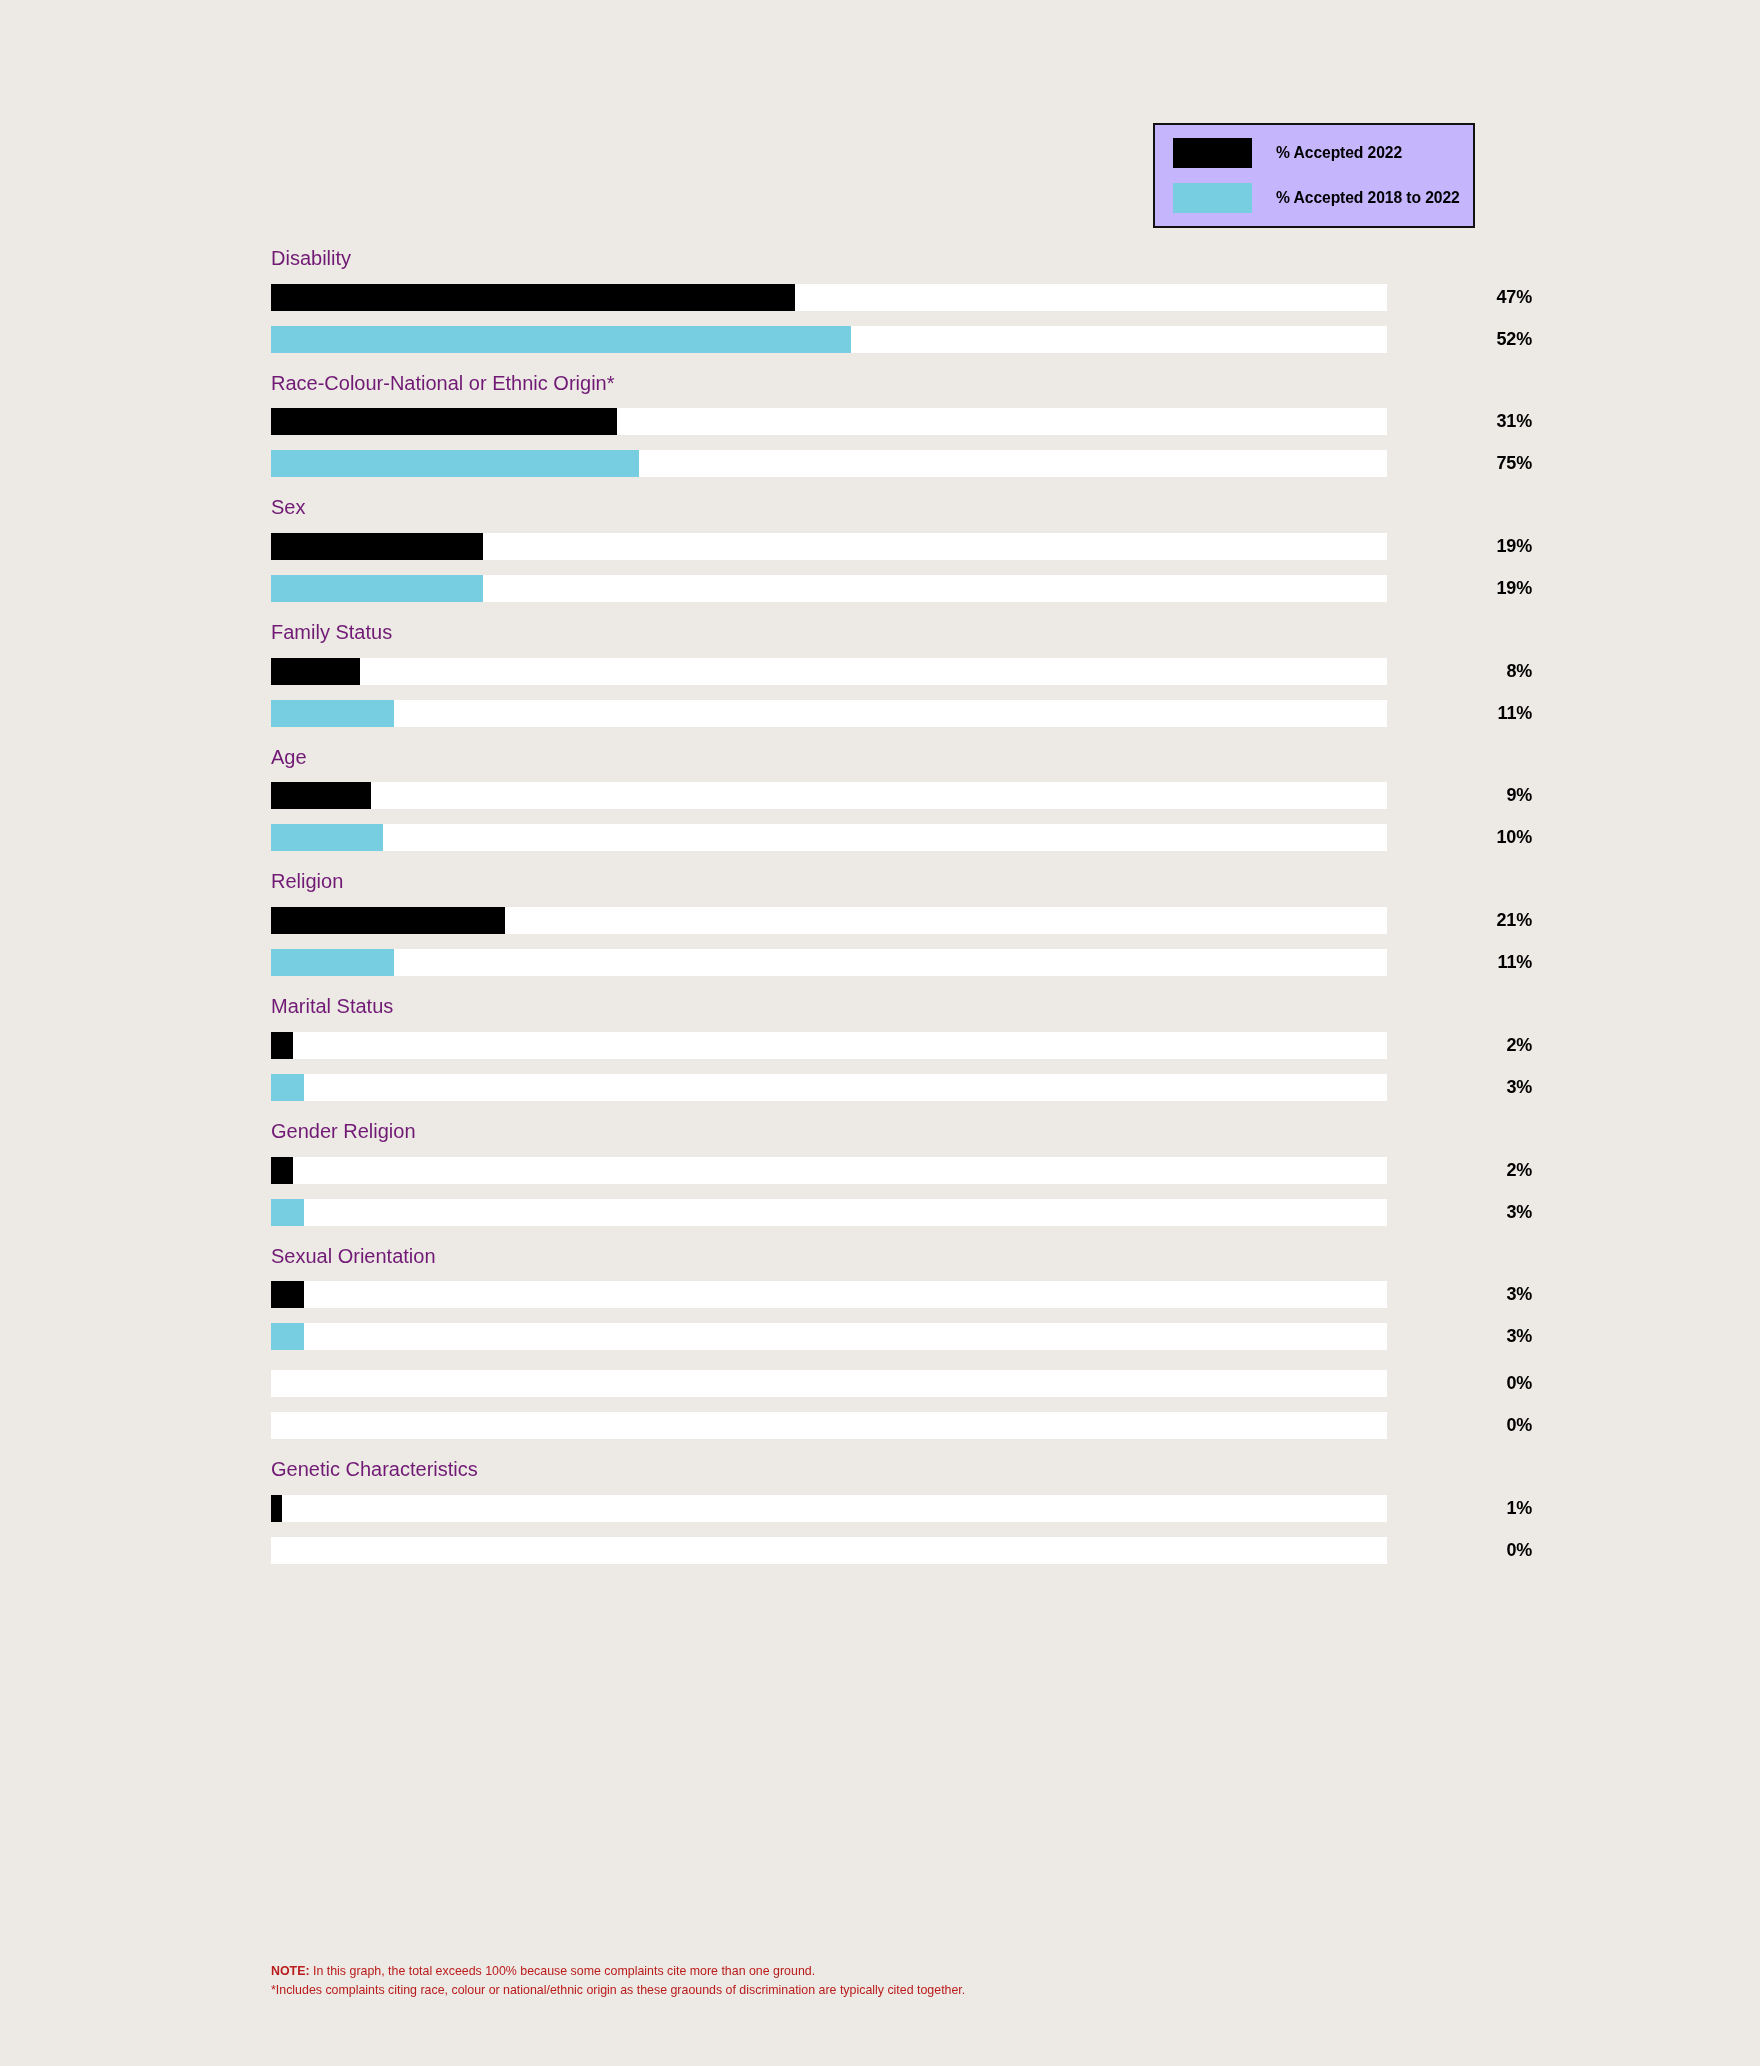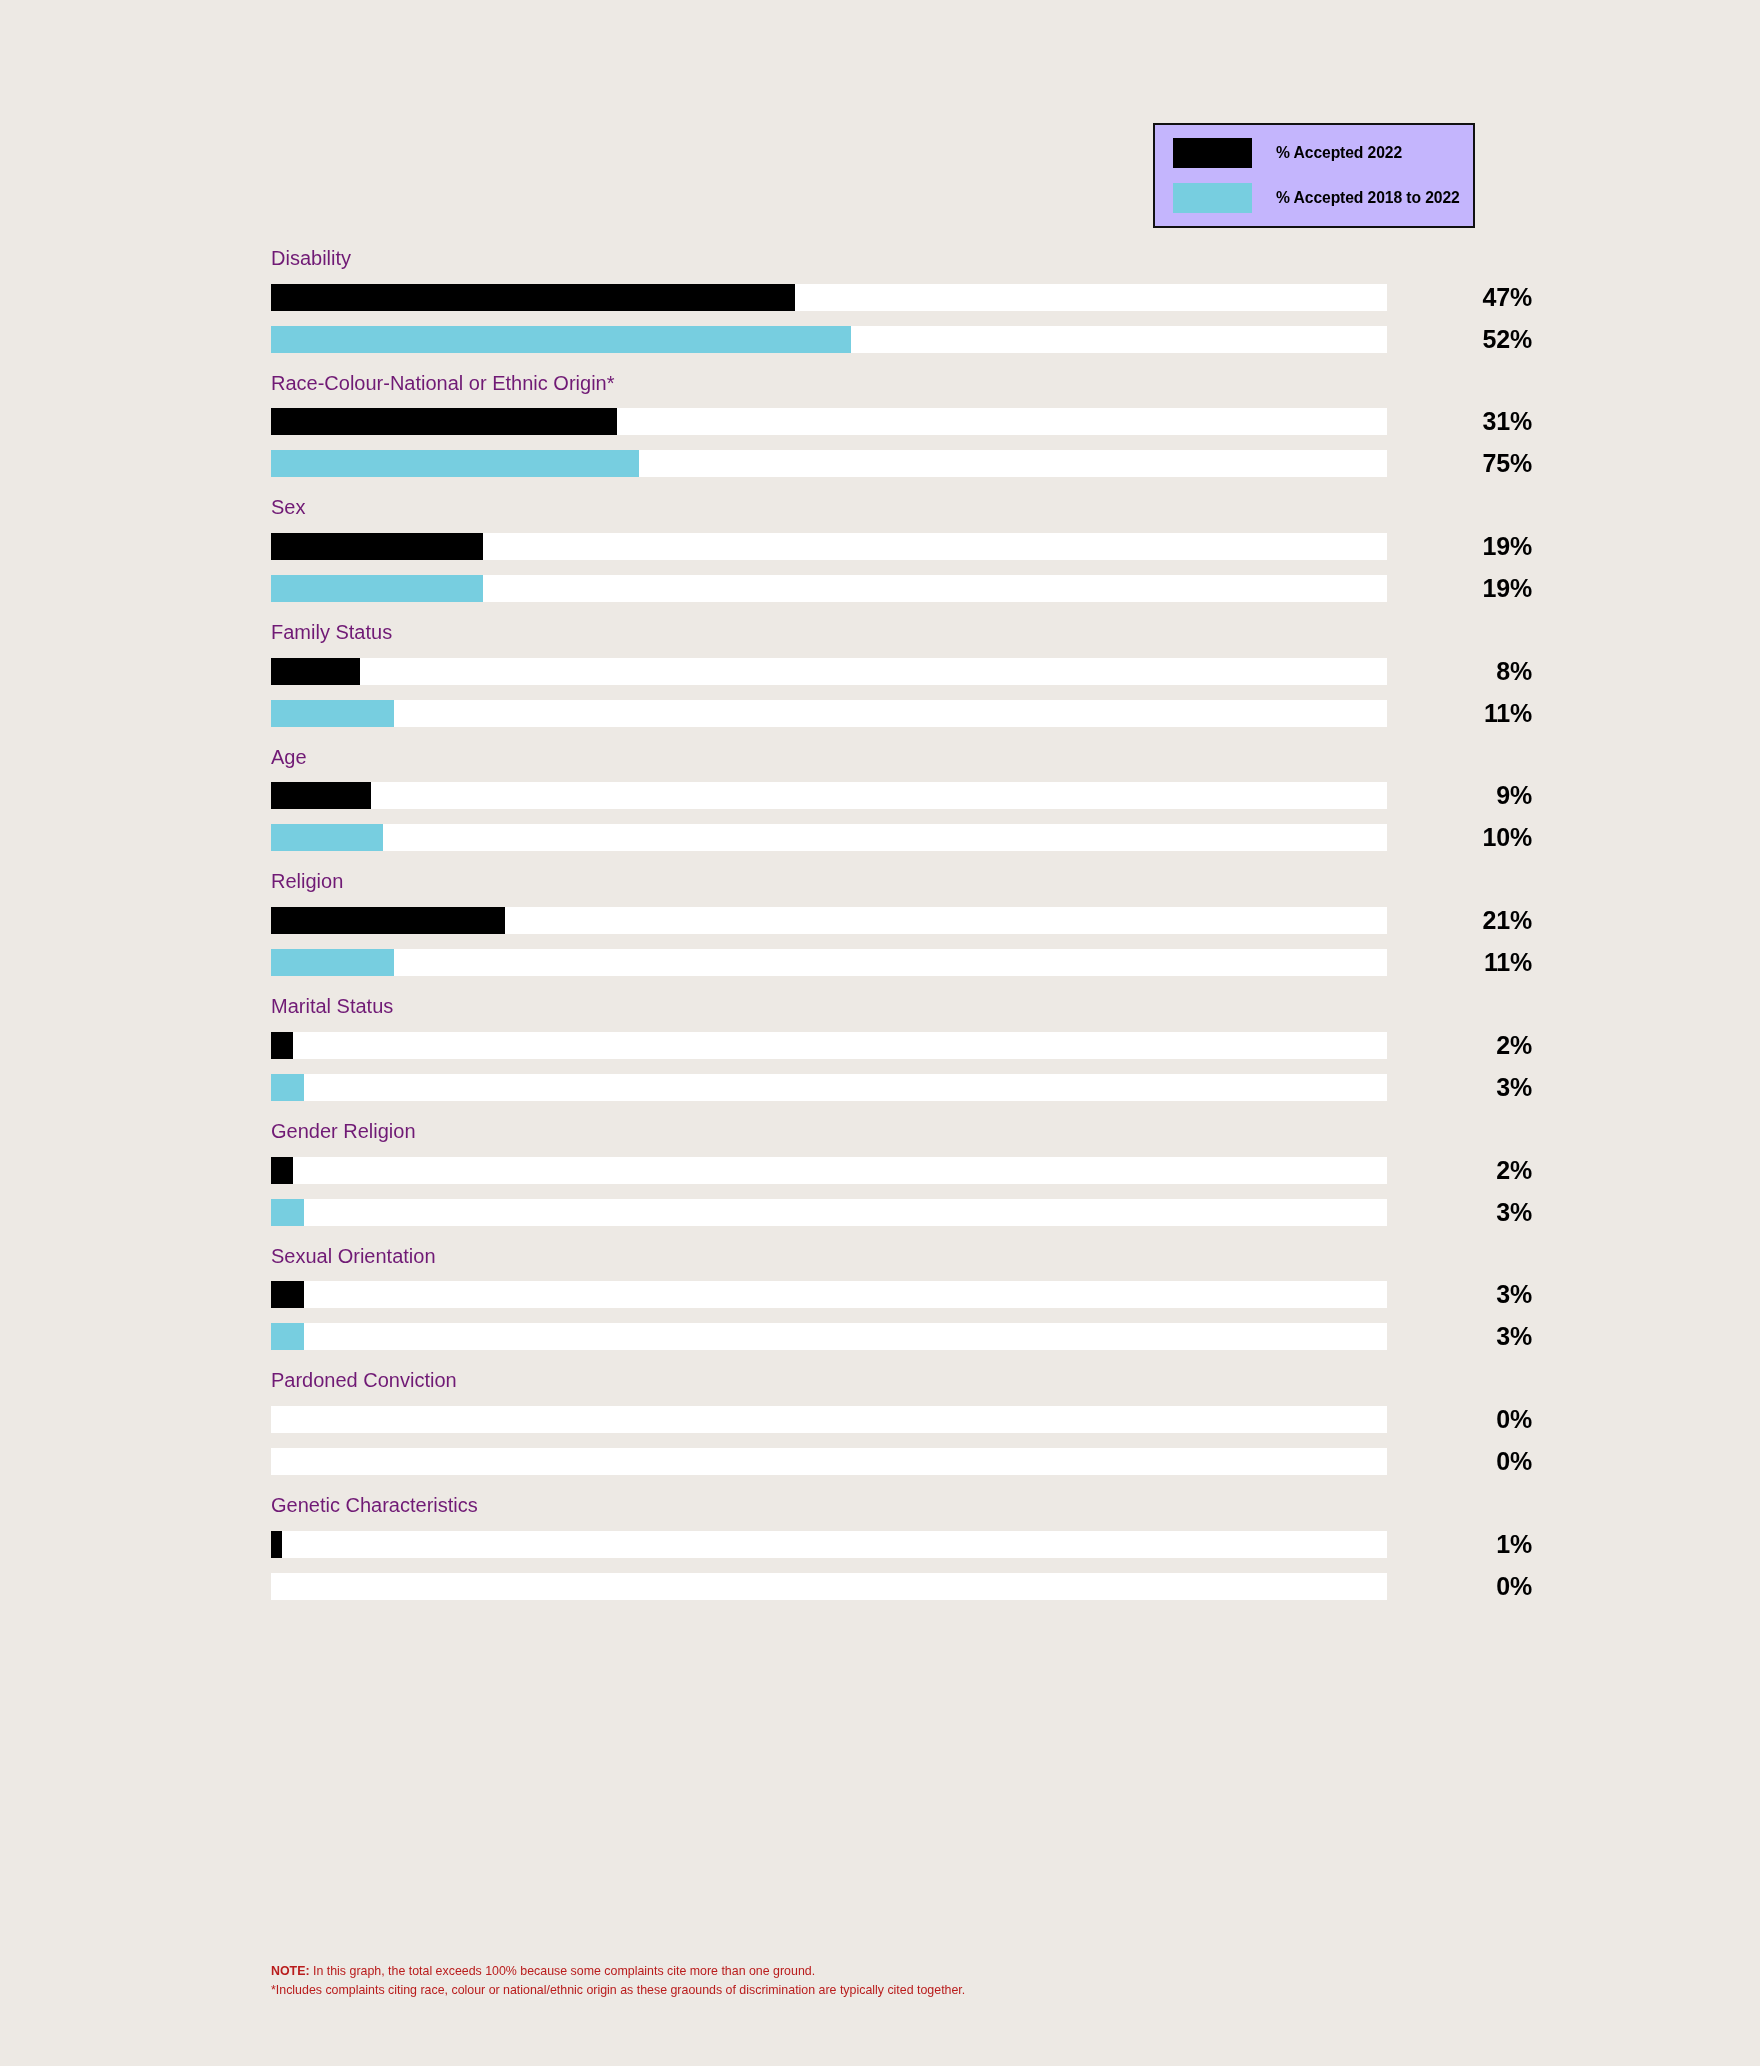--- a/index.html
+++ b/index.html
@@ -92,21 +92,21 @@
   .fill.black { background: #000000; }
   .fill.cyan  { background: #77CEE0; }
   .value {
     position: absolute;
     left: 1116px;
     top: 0;
     width: 145px;
     height: 27px;
     line-height: 27px;
     text-align: right;
-    font-size: 25px;
+    font-size: 18px;
     font-weight: bold;
     color: #000000;
     letter-spacing: -0.2px;
   }
 
   
   .notes {
     position: absolute;
     left: 271px;
     top: 1962px;
@@ -246,21 +246,20 @@
         <div class="fill black" style="width: 33px;"></div>
         <div class="value">3%</div>
       </div>
       <div class="bar-row">
         <div class="track"></div>
         <div class="fill cyan" style="width: 33px;"></div>
         <div class="value">3%</div>
       </div>
     </div>
     <div class="group">
-      <div class="group-label">Pardoned Conviction</div>
       <div class="bar-row">
         <div class="track"></div>
         <div class="value">0%</div>
       </div>
       <div class="bar-row">
         <div class="track"></div>
         <div class="value">0%</div>
       </div>
     </div>
     <div class="group">

